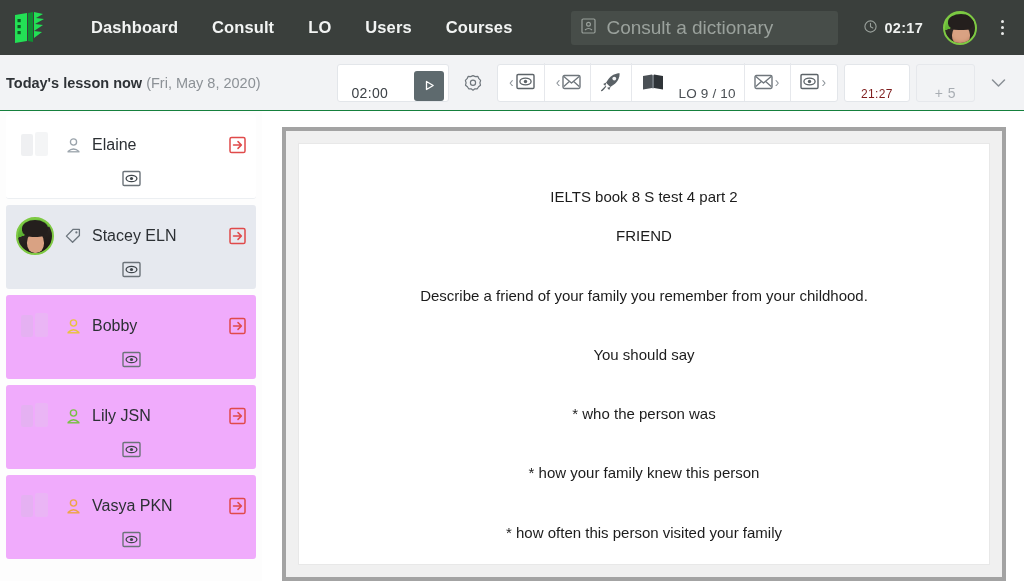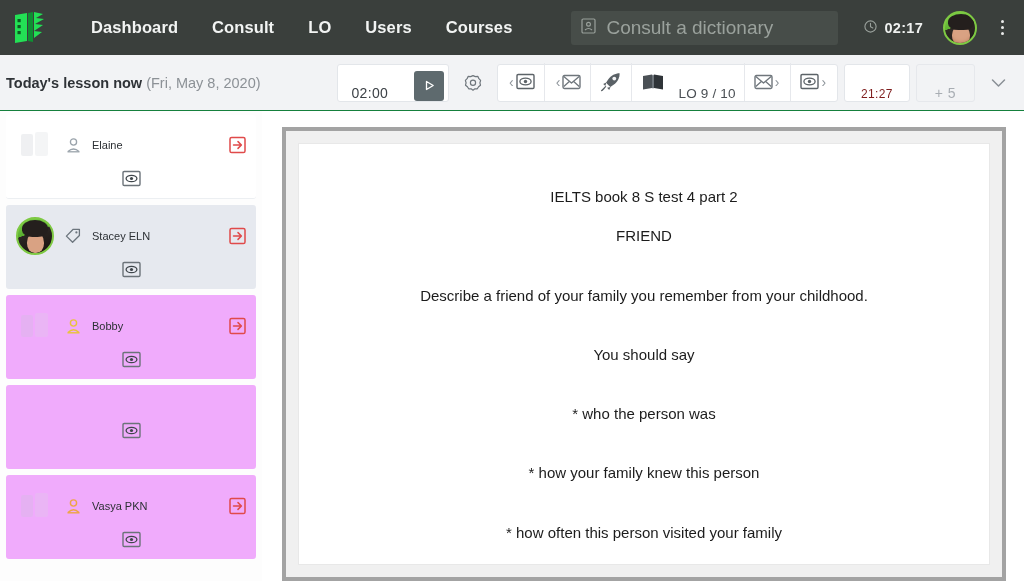--- a/index.html
+++ b/index.html
@@ -110,21 +110,21 @@
   }
   .st-avatar.photo::after{
     content:""; position:absolute; left:9px; top:13px; width:17px; height:21px;
     border-radius:50% 50% 45% 45%; background:#d9a283;
   }
   .st-avatar.photo::before{
     content:""; position:absolute; left:4px; top:1px; width:26px; height:17px;
     border-radius:50% 50% 40% 40%; background:#241f1d; z-index:2;
   }
   .st-avatar.ghost { opacity:.22; }
-  .st-name { font-size:11px; color:#2c3034; white-space:nowrap; }
+  .st-name { font-size:16px; color:#2c3034; white-space:nowrap; }
   .st-badge { flex:0 0 18px; width:18px; height:18px; display:flex; align-items:center; justify-content:center;}
   .st-exit { margin-left:auto; display:flex; align-items:center; justify-content:center; cursor:pointer; }
   .st-eye { display:flex; justify-content:center; margin-top: 6px; }
 
   
   .main { flex:1 1 auto; background:#ffffff; padding: 16px 18px 0 20px; min-width:0; }
   .slide-outer {
     background:#f0f0f0; border:4px solid #a3a3a3;
     padding: 12px; height: 100%;
   }
@@ -382,20 +382,42 @@
         <div class="st-eye">
           <svg width="19" height="17" viewBox="0 0 19 17" aria-hidden="true">
             <rect x="1" y="1.5" width="17" height="14" rx="1.2" fill="none" stroke="#6b7379" stroke-width="1.4"></rect>
             <ellipse cx="9.5" cy="8.5" rx="5.4" ry="3.2" fill="none" stroke="#3f464b" stroke-width="1.3"></ellipse>
             <circle cx="9.5" cy="8.5" r="1.6" fill="#3f464b"></circle>
           </svg>
         </div>
       </div>
 
       <div class="student alt">
+        <div class="st-row">
+          <div class="st-avatar ghost">
+            <svg width="38" height="38" viewBox="0 0 38 38" aria-hidden="true">
+              <rect x="5" y="8" width="12" height="22" rx="2" fill="#c3cad2"></rect>
+              <rect x="19" y="6" width="13" height="24" rx="2" fill="#d6dbe1"></rect>
+            </svg>
+          </div>
+          <span class="st-badge">
+            <svg width="15" height="16" viewBox="0 0 15 16" aria-hidden="true">
+              <circle cx="7.5" cy="5" r="3.1" fill="none" stroke="#78c043" stroke-width="1.4"></circle>
+              <path d="M2 14.5 q5.5 -5.5 11 0" fill="none" stroke="#78c043" stroke-width="1.4"></path>
+              <path d="M1.5 14.8 H13.5" stroke="#78c043" stroke-width="1.4"></path>
+            </svg>
+          </span>
+          <span class="st-name">Lily JSN</span>
+          <span class="st-exit">
+            <svg width="17" height="18" viewBox="0 0 17 18" aria-hidden="true">
+              <rect x="1" y="1.5" width="15" height="15" rx="1.6" fill="none" stroke="#e04a4a" stroke-width="1.5"></rect>
+              <path d="M4.5 9 H12 M9 5.6 L12.4 9 L9 12.4" fill="none" stroke="#e04a4a" stroke-width="1.5" stroke-linecap="round" stroke-linejoin="round"></path>
+            </svg>
+          </span>
+        </div>
         <div class="st-eye">
           <svg width="19" height="17" viewBox="0 0 19 17" aria-hidden="true">
             <rect x="1" y="1.5" width="17" height="14" rx="1.2" fill="none" stroke="#6b7379" stroke-width="1.4"></rect>
             <ellipse cx="9.5" cy="8.5" rx="5.4" ry="3.2" fill="none" stroke="#3f464b" stroke-width="1.3"></ellipse>
             <circle cx="9.5" cy="8.5" r="1.6" fill="#3f464b"></circle>
           </svg>
         </div>
       </div>
 
       <div class="student alt">

